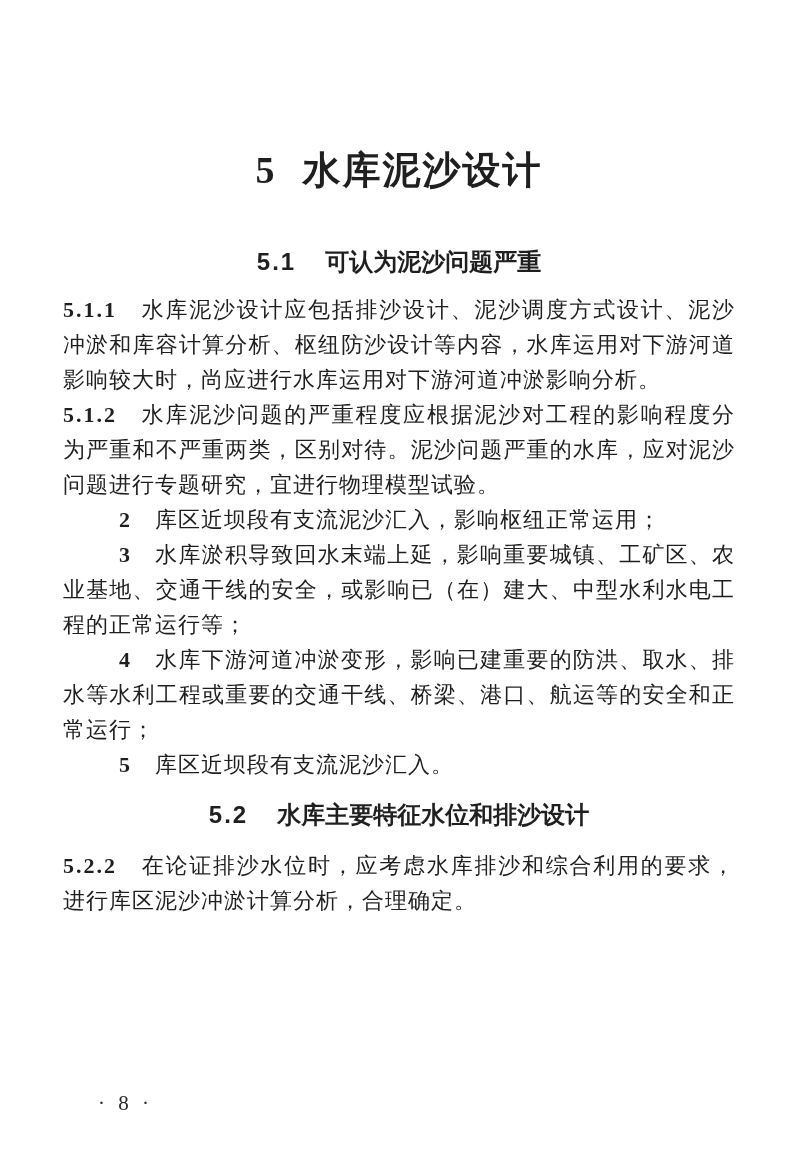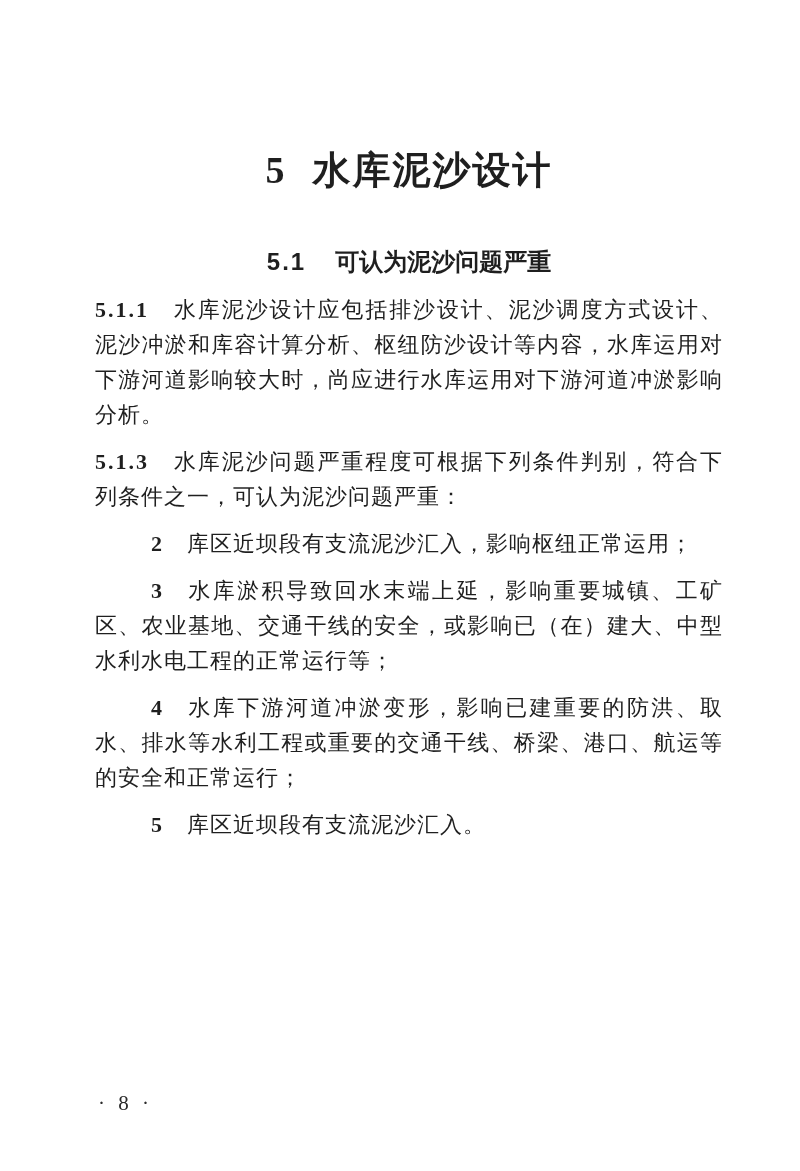--- a/index.html
+++ b/index.html
@@ -7,21 +7,21 @@
     position:relative;
     width:800px; height:1171px;
     margin:0 auto;
     background:#ffffff;
     color:#1f1f1f;
     font-family:"Liberation Serif","DejaVu Serif",serif;
     overflow:hidden;
   }
   .content {
     position:absolute;
-    left:83px; right:65px; top:0;
+    left:63px; right:65px; top:0;
   }
   .chapter-title {
     margin:148px 0 0 0;
     text-align:center;
     font-size:38px;
     font-weight:bold;
     letter-spacing:2px;
     line-height:1.2;
   }
   .chapter-title .chapter-num { margin-right:26px; }
@@ -30,21 +30,21 @@
     font-family:"Liberation Sans","DejaVu Sans",sans-serif;
     font-size:24px;
     font-weight:bold;
     line-height:1.3;
     margin:0;
   }
   .section-heading .sec-num { margin-right:29px; letter-spacing:2px; }
   .heading-51 { margin-top:52px; margin-bottom:15px; }
   .heading-52 { margin-top:17px; margin-bottom:18px; }
   p.clause, p.item {
-    margin:12px;
+    margin:0;
     font-size:22px;
     line-height:35px;
     text-align:justify;
     letter-spacing:1px;
   }
   .clause-num {
     font-weight:bold;
     letter-spacing:2px;
     margin-right:24px;
     white-space:nowrap;
@@ -70,37 +70,43 @@
     </h1>
 
     <h2 class="section-heading heading-51">
       <span class="sec-num">5.1</span><span>可认为泥沙问题严重</span>
     </h2>
 
     <p class="clause">
       <span class="clause-num">5.1.1</span><span>水库泥沙设计应包括排沙设计、泥沙调度方式设计、泥沙冲淤和库容计算分析、枢纽防沙设计等内容，水库运用对下游河道影响较大时，尚应进行水库运用对下游河道冲淤影响分析。</span>
     </p>
 
+    <p class="clause">
+      <span class="clause-num">5.1.2</span><span>水库泥沙问题的严重程度应根据泥沙对工程的影响程度分为严重和不严重两类，区别对待。泥沙问题严重的水库，应对泥沙问题进行专题研究，宜进行物理模型试验。</span>
+    </p>
 
-    <p class="clause">
-      <span class="clause-num">5.1.3</span><span>水库泥沙问题严重程度可根据下列条件判别，符合下列条件之一，可认为泥沙问题严重：</span>
-    </p>
 
     <p class="item">
       <span class="item-num">2</span><span>库区近坝段有支流泥沙汇入，影响枢纽正常运用；</span>
     </p>
     <p class="item">
       <span class="item-num">3</span><span>水库淤积导致回水末端上延，影响重要城镇、工矿区、农业基地、交通干线的安全，或影响已（在）建大、中型水利水电工程的正常运行等；</span>
     </p>
     <p class="item">
       <span class="item-num">4</span><span>水库下游河道冲淤变形，影响已建重要的防洪、取水、排水等水利工程或重要的交通干线、桥梁、港口、航运等的安全和正常运行；</span>
     </p>
     <p class="item">
       <span class="item-num">5</span><span>库区近坝段有支流泥沙汇入。</span>
     </p>
 
+    <h2 class="section-heading heading-52">
+      <span class="sec-num">5.2</span><span>水库主要特征水位和排沙设计</span>
+    </h2>
 
 
+    <p class="clause">
+      <span class="clause-num">5.2.2</span><span>在论证排沙水位时，应考虑水库排沙和综合利用的要求，进行库区泥沙冲淤计算分析，合理确定。</span>
+    </p>
 
   </div>
 
   <div class="page-number">· 8 ·</div>
 </div>
 
 </body></html>

